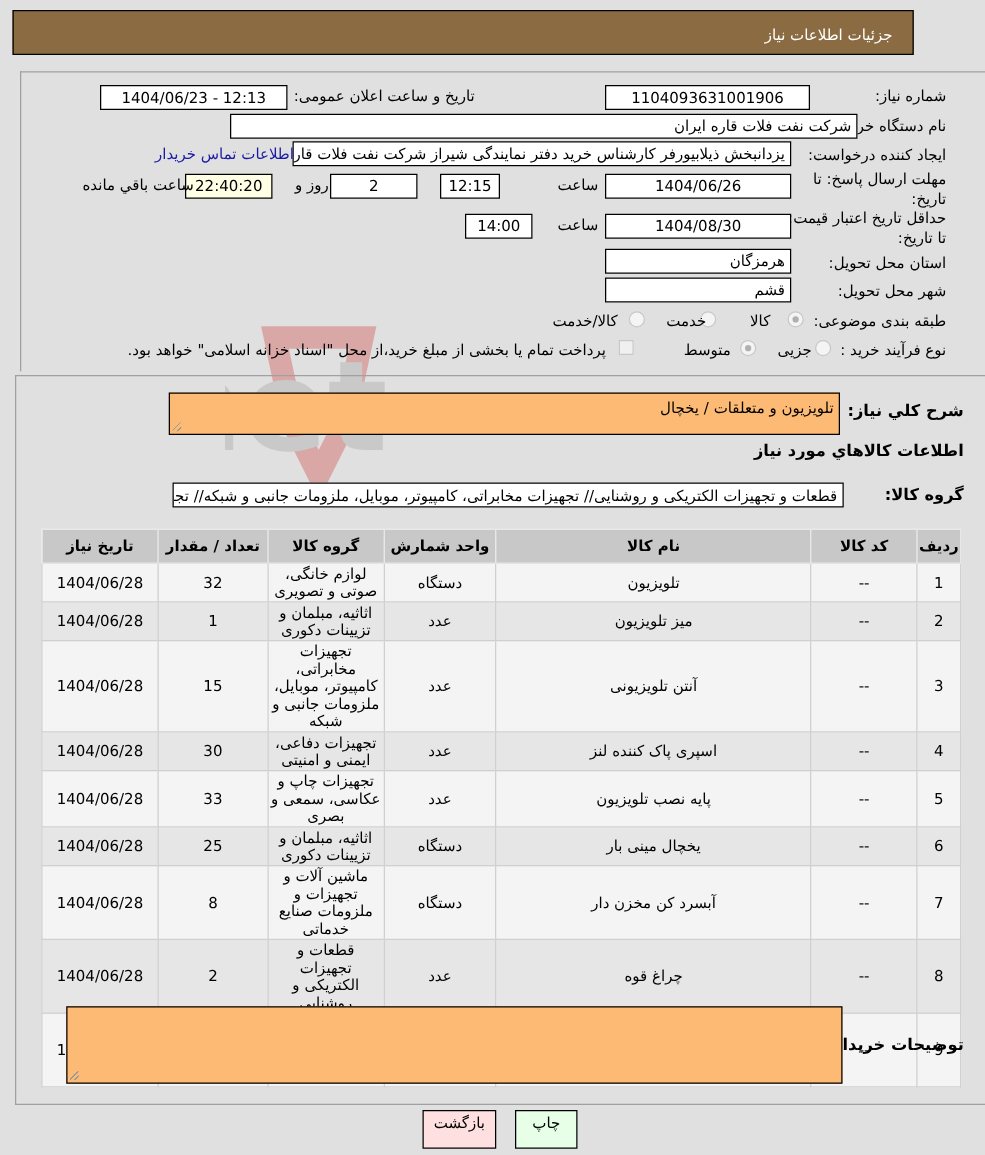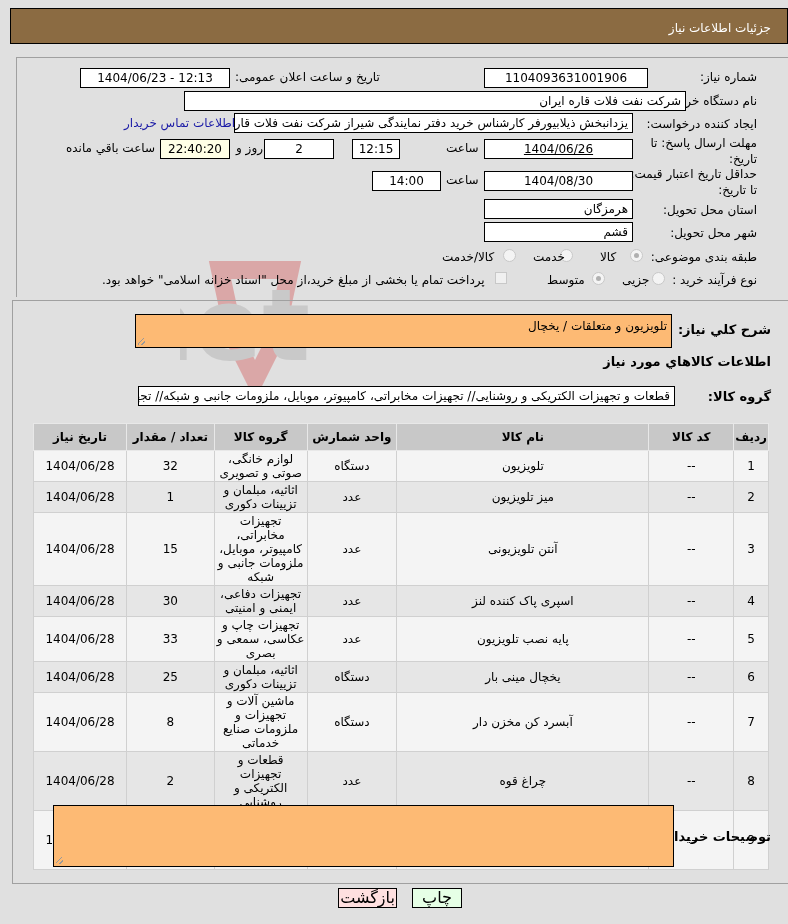--- a/index.html
+++ b/index.html
@@ -8,21 +8,21 @@
     width: 788px; height: 924px;
     background: #e0e0e0;
     font-family: "DejaVu Sans", sans-serif;
     font-size: 12px;
     color: #000;
     position: relative;
     overflow: hidden;
     direction: rtl;
   }
   .header {
-    position: absolute; left: 10px; top: 8px; width: 778px; height: 36px;
+    position: absolute; left: 10px; top: 8px; width: 721px; height: 36px;
     background: #8b6b42; border: 1px solid #000;
     color: #fff; font-size: 12px;
   }
   .header span { position: absolute; right: 16px; top: 12px; }
   .panel1 {
     position: absolute; left: 16px; top: 57px; width: 772px; height: 240px;
     border-top: 1px solid #a0a0a0; border-left: 1px solid #a0a0a0;
   }
   .panel2 {
     position: absolute; left: 12px; top: 300px; width: 776px; height: 584px;
@@ -69,21 +69,21 @@
     background: #c8c8c8; font-weight: bold; height: 27px;
     border: 1px solid #e8e8e8; font-size: 12px;
   }
   table.items td {
     border: 1px solid #d0d0d0; text-align: center; vertical-align: middle;
     line-height: 14px; padding: 1px 2px;
   }
   table.items tr.alt td { background: #e6e6e6; }
   table.items tr.w td { background: #f4f4f4; }
   .btn {
-    position: absolute; height: 20px; border: 1px solid #000; font-size: 16px;
+    position: absolute; height: 31px; border: 1px solid #000; font-size: 12px;
     text-align: center; line-height: 18px; cursor: pointer;
   }
   .watermark {
     position: absolute; left: 180px; top: 250px; width: 600px; height: 140px;
     pointer-events: none; opacity: 0.25;
   }
 </style>
 </head>
 <body>
 
@@ -105,33 +105,33 @@
 
 <span class="abs lbl" style="right:31px; top:94px;">نام دستگاه خریدار:</span>
 <div class="box r" style="left:184px; top:91px; width:502px;padding-left:35px;">شرکت نفت فلات قاره ایران</div>
 
 <span class="abs lbl" style="right:31px; top:117px;">ایجاد کننده درخواست:</span>
 <div class="box r" style="left:234px; top:113px; width:399px;">یزدانبخش ذیلابیورفر کارشناس خرید دفتر نمایندگی شیراز شرکت نفت فلات قاره</div>
 <span class="abs lbl link" style="left:124px; top:116px;">اطلاعات تماس خریدار</span>
 
 <span class="abs lbl" style="right:31px; top:136px;">مهلت ارسال پاسخ: تا</span>
 <span class="abs lbl" style="right:31px; top:152px;">تاریخ:</span>
-<div class="box c ltr" style="left:484px; top:139px; width:149px;text-decoration:underline;">1404/06/26</div>
+<div class="box c ltr" style="left:484px; top:139px; width:149px;">1404/06/26</div>
 <span class="abs lbl" style="left:446px; top:141px;">ساعت</span>
 <div class="box c ltr" style="left:352px; top:139px; width:48px;">12:15</div>
 <div class="box c ltr" style="left:264px; top:139px; width:70px;">2</div>
 <span class="abs lbl" style="left:236px; top:141px;">روز و</span>
-<div class="box c ltr yellow" style="left:160px; top:139px; width:70px;">22:40:20</div>
+<div class="box c ltr yellow" style="left:148px; top:139px; width:70px;">22:40:20</div>
 <span class="abs lbl" style="left:66px; top:141px;">ساعت باقي مانده</span>
 
 <span class="abs lbl" style="right:31px; top:167px;">حداقل تاریخ اعتبار قیمت:</span>
 <span class="abs lbl" style="right:31px; top:183px;">تا تاریخ:</span>
 <div class="box c ltr" style="left:484px; top:171px; width:149px;">1404/08/30</div>
 <span class="abs lbl" style="left:446px; top:173px;">ساعت</span>
-<div class="box c ltr" style="left:372px; top:171px; width:69px;">14:00</div>
+<div class="box c ltr" style="left:372px; top:171px; width:54px;">14:00</div>
 
 <span class="abs lbl" style="right:31px; top:203px;">استان محل تحویل:</span>
 <div class="box r" style="left:484px; top:199px; width:149px;">هرمزگان</div>
 <span class="abs lbl" style="right:31px; top:226px;">شهر محل تحویل:</span>
 <div class="box r" style="left:484px; top:222px; width:149px;">قشم</div>
 
 <span class="abs lbl" style="right:31px; top:250px;">طبقه بندی موضوعی:</span>
 <span class="radio on" style="left:630px; top:249px;"></span>
 <span class="abs lbl" style="left:600px; top:250px;">کالا</span>
 <span class="radio" style="left:560px; top:249px;"></span>

